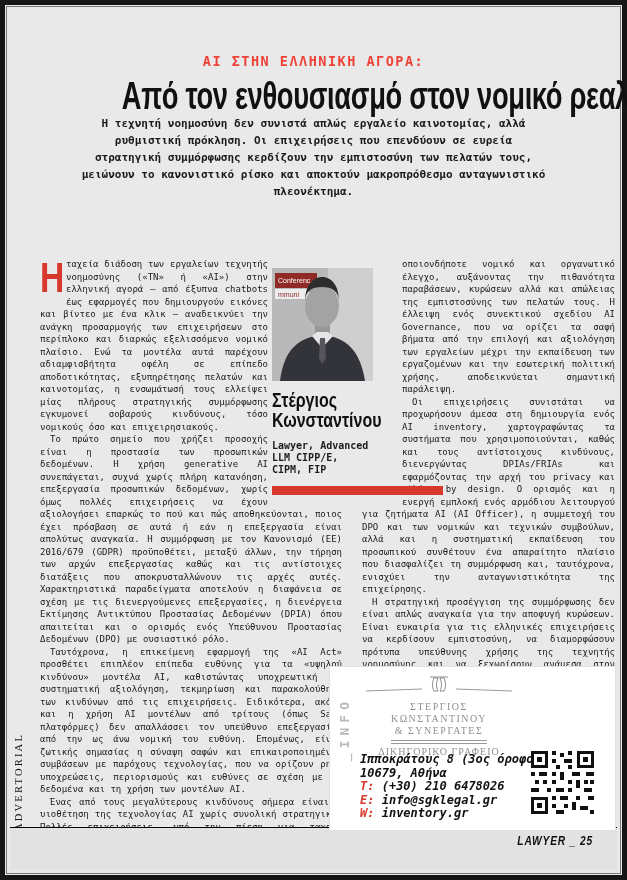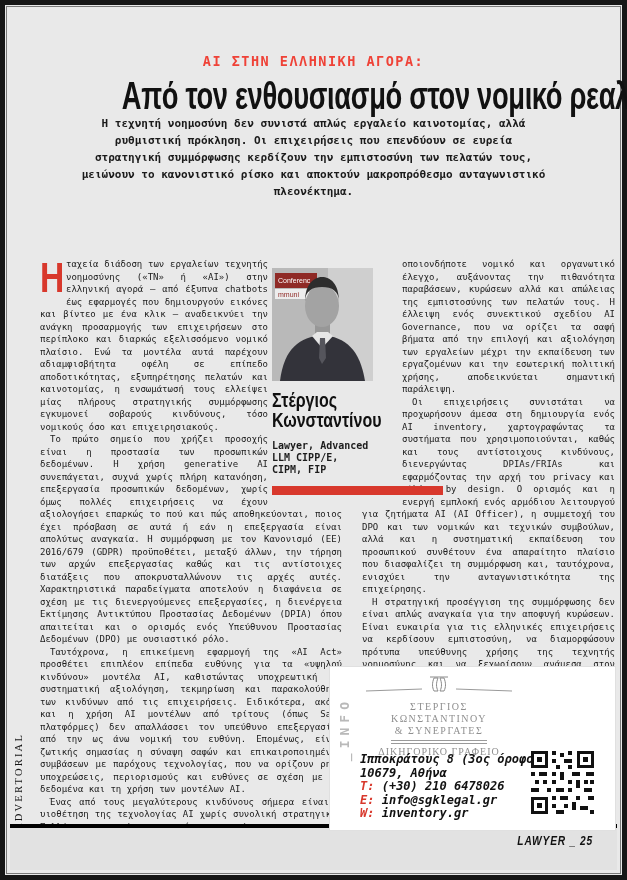--- a/index.html
+++ b/index.html
@@ -61,21 +61,21 @@
            font-style:italic;line-height:13.5px;color:#111;}
   .contact .lbl{color:#d8382c;}
   .qr{position:absolute;right:21px;top:84px;width:63px;height:63px;}
 
   
   .advertorial{position:absolute;left:8px;top:728px;writing-mode:vertical-rl;
                transform:rotate(180deg);font-family:"Liberation Serif",serif;
                font-size:10.5px;letter-spacing:2.2px;color:#161616;}
   .adv-tick{position:absolute;left:14px;top:824px;width:1px;height:13px;background:#4a4a4a;}
   .bottom-band{position:absolute;left:5px;right:5px;bottom:5px;height:42px;
-               background:#e2e2e2;border-top:4px solid #000000;z-index:4;text-align:right;}
+               background:#e2e2e2;border-top:1px solid #000000;z-index:4;text-align:right;}
   .folio{position:absolute;right:24px;top:6px;font-family:"Liberation Sans",sans-serif;
          font-weight:800;font-style:italic;font-size:12px;letter-spacing:1px;
          color:#111;transform:scaleX(0.85);transform-origin:100% 0;}
 </style>
 </head>
 <body>
 
 <div class="page">
 
   <div class="masthead">

